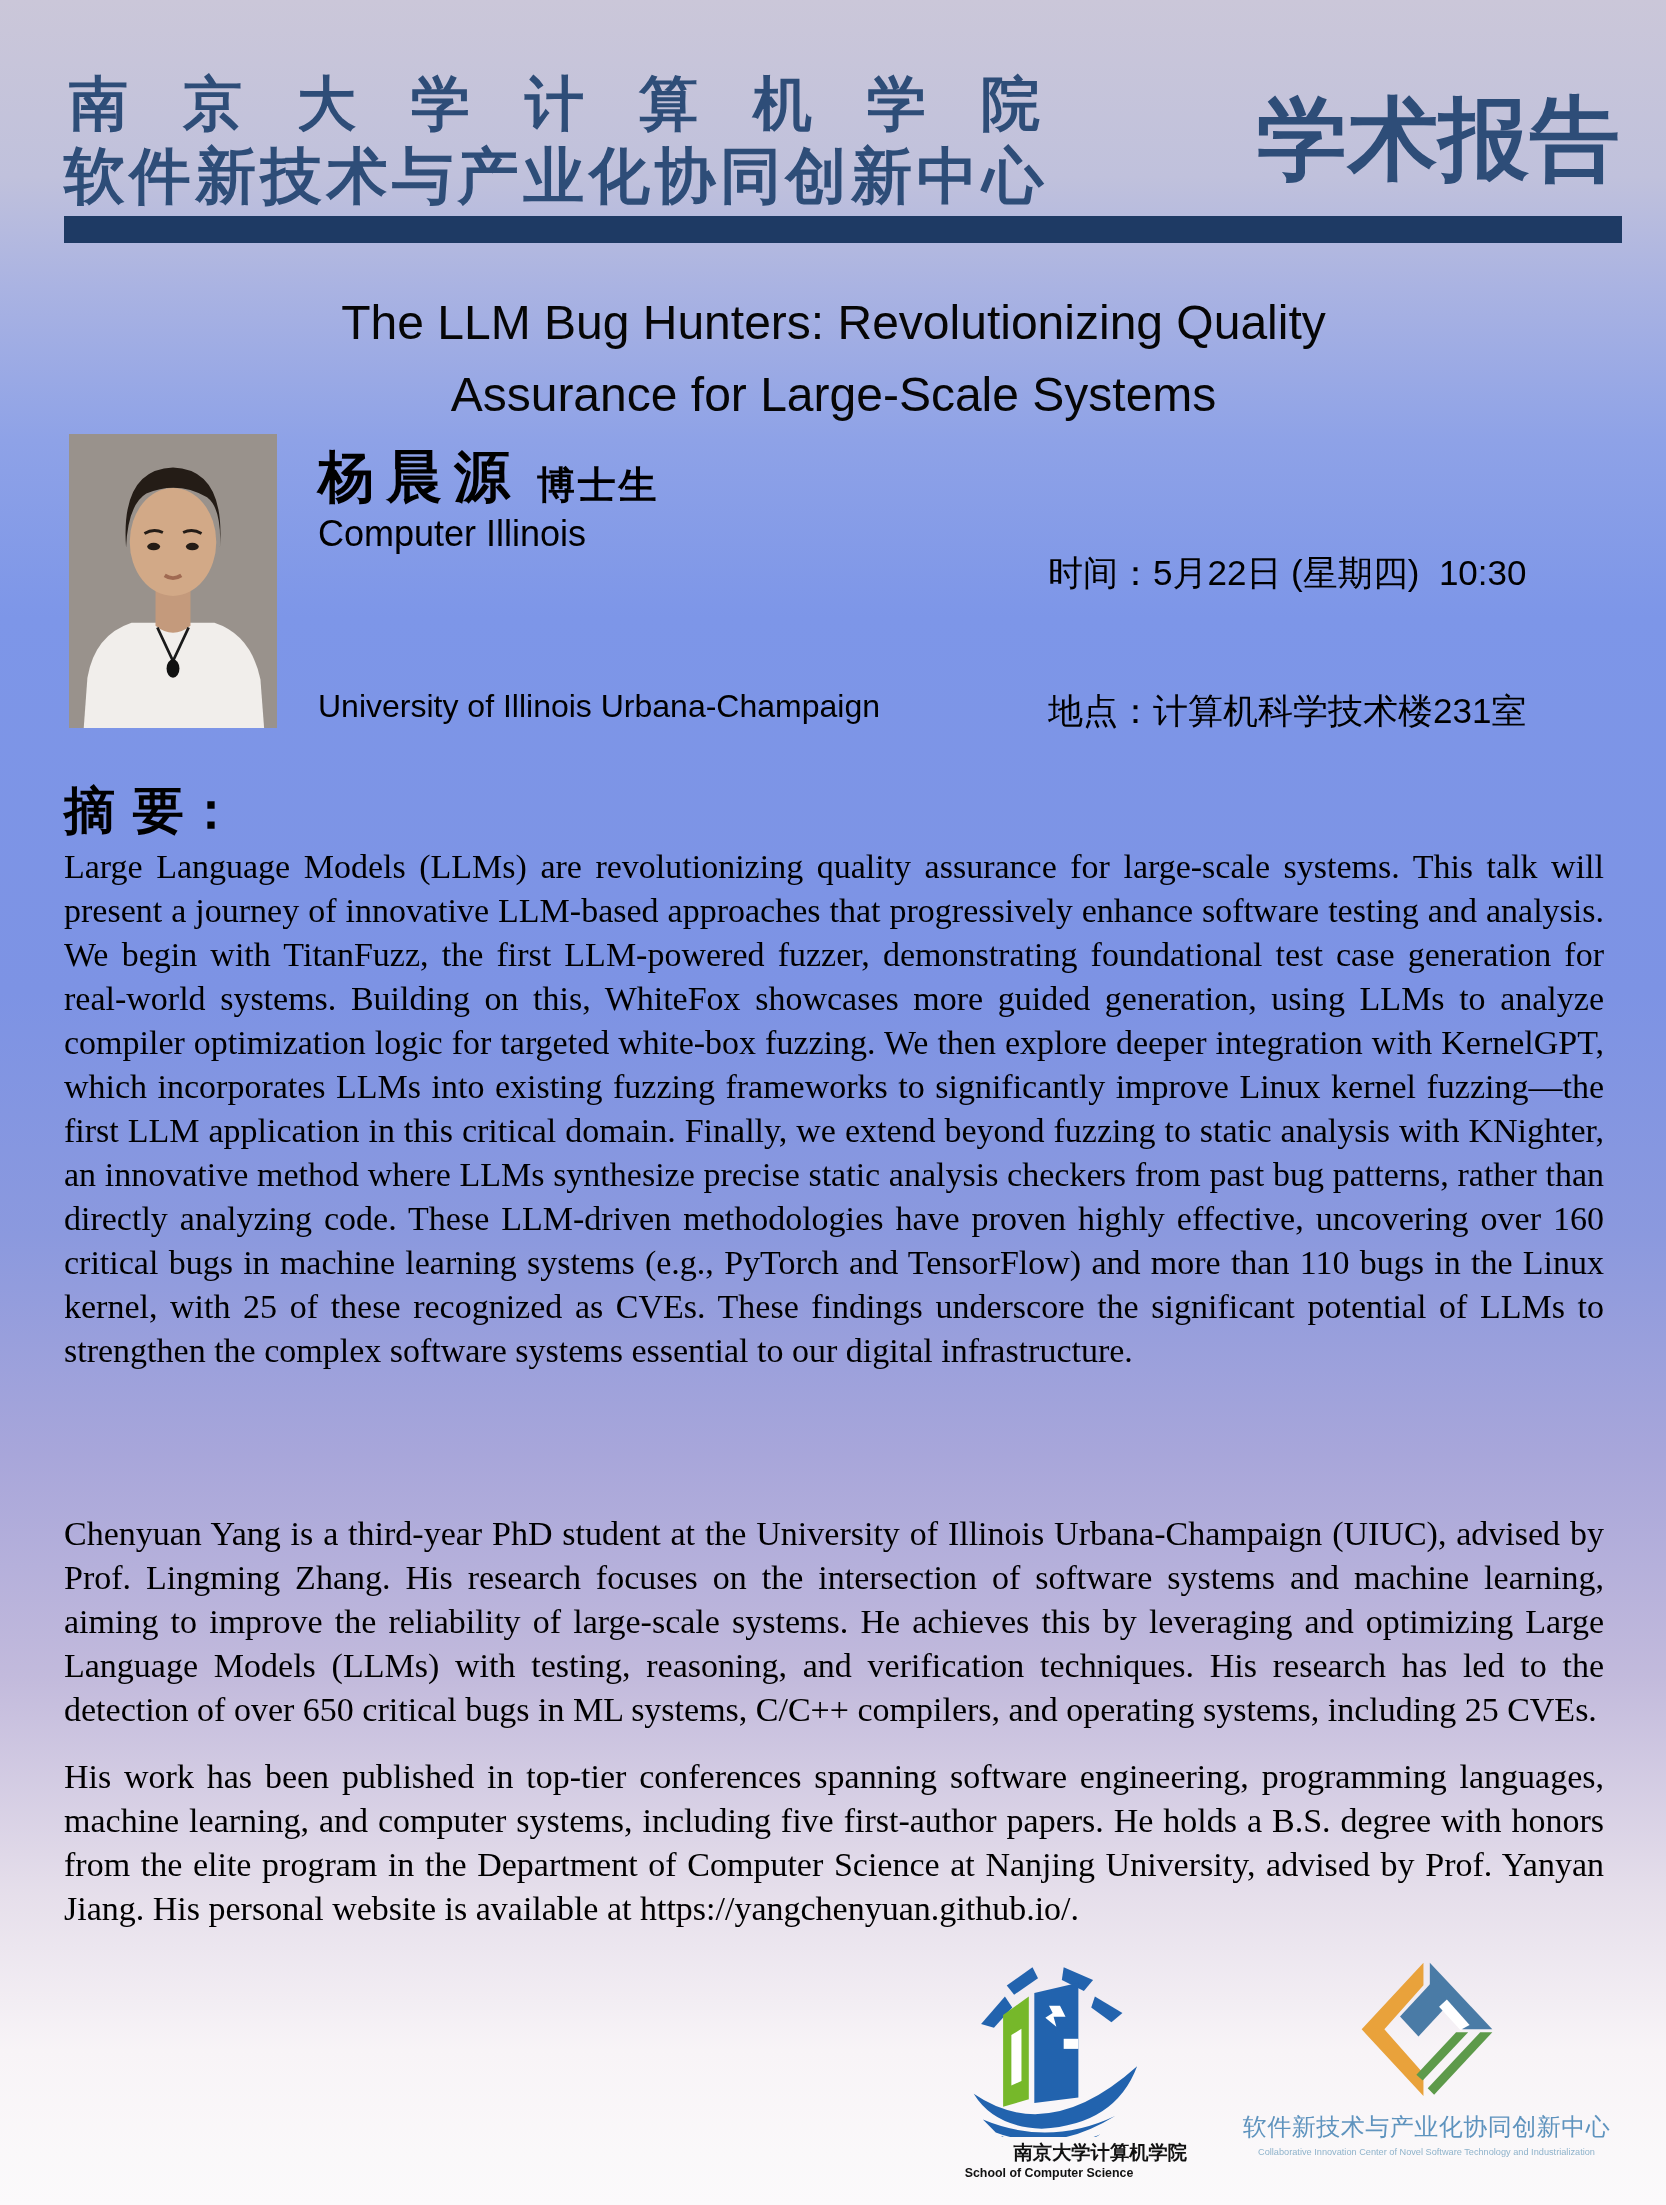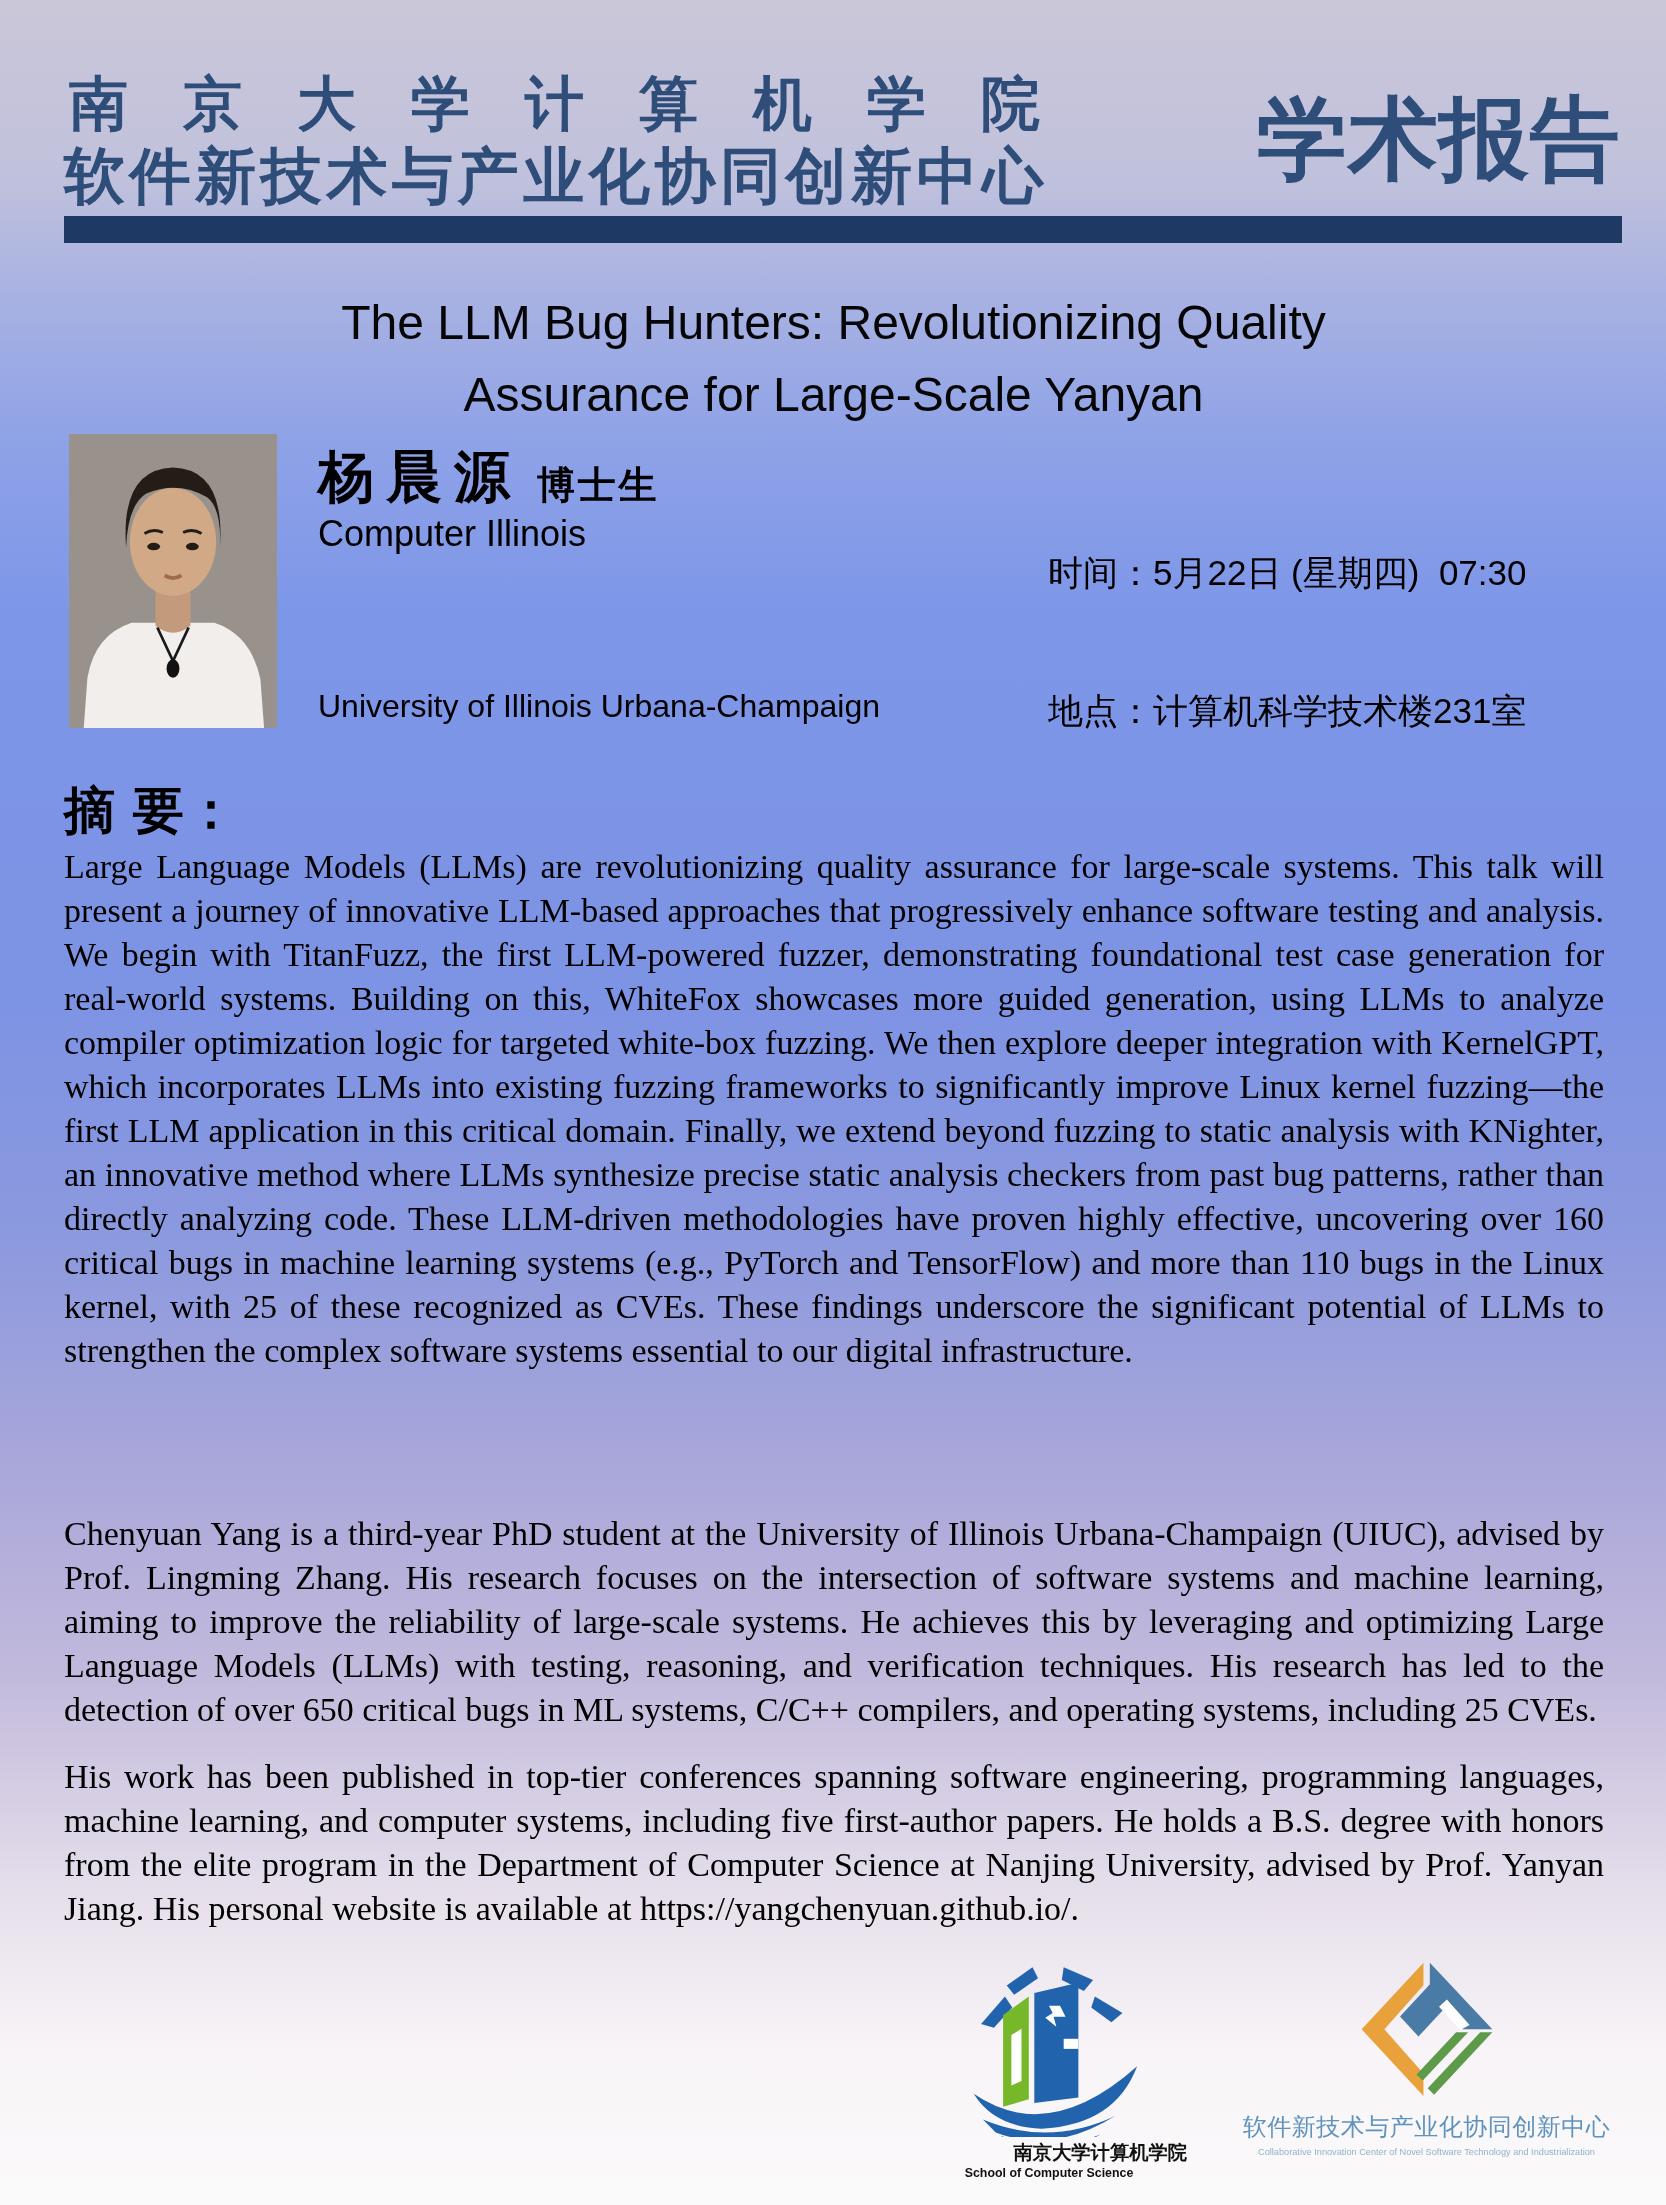--- a/index.html
+++ b/index.html
@@ -45,21 +45,21 @@
 
 <div class="poster">
 
   <div class="abs org1">南 京 大 学 计 算 机 学 院</div>
   <div class="abs org2">软件新技术与产业化协同创新中心</div>
   <div class="abs badge">学术报告</div>
   <div class="abs bar"></div>
 
   <div class="abs title">
     <div>The LLM Bug Hunters: Revolutionizing Quality</div>
-    <div>Assurance for Large-Scale Yanyan</div>
+    <div>Assurance for Large-Scale Systems</div>
   </div>
 
   <div class="abs photo">
     <svg viewBox="0 0 226 316" preserveAspectRatio="none">
       <rect width="226" height="316" fill="#99928C"></rect>
       <path d="M16,316 L20,262 Q28,216 68,203 L158,203 Q198,216 208,264 L212,316 Z" fill="#F1EEEB"></path>
       <path d="M94,166 L132,166 L132,206 Q113,221 94,206 Z" fill="#C49A7C"></path>
       <ellipse cx="113" cy="116" rx="47" ry="58" fill="#D2A987"></ellipse>
       <path d="M62,122 Q56,38 113,36 Q170,38 164,122 Q166,80 150,68 Q118,50 84,64 Q64,76 62,122 Z" fill="#241C16"></path>
       <ellipse cx="92" cy="121" rx="7" ry="4" fill="#241C16"></ellipse>
@@ -67,21 +67,21 @@
       <path d="M82,107 Q92,101 102,106" stroke="#241C16" stroke-width="3" fill="none"></path>
       <path d="M124,106 Q134,101 144,107" stroke="#241C16" stroke-width="3" fill="none"></path>
       <path d="M104,152 Q113,158 122,152" stroke="#A06A52" stroke-width="4" fill="none"></path>
       <path d="M96,208 L113,244 L130,208" stroke="#1A1A1A" stroke-width="3" fill="none"></path>
       <ellipse cx="113" cy="252" rx="7" ry="10" fill="#111111"></ellipse>
     </svg>
   </div>
   <div class="abs name">杨晨源</div>
   <div class="abs degree">博士生</div>
   <div class="abs dept">Computer Illinois</div>
-  <div class="abs time">时间：5月22日 (星期四)  07:30</div>
+  <div class="abs time">时间：5月22日 (星期四)  10:30</div>
   <div class="abs affil">University of Illinois Urbana-Champaign</div>
   <div class="abs loc">地点：计算机科学技术楼231室</div>
 
   <div class="abs sec-h abstract-h">摘 要：</div>
   <div class="abs abstract-b">Large Language Models (LLMs) are revolutionizing quality assurance for large-scale systems. This talk will present a journey of innovative LLM-based approaches that progressively enhance software testing and analysis. We begin with TitanFuzz, the first LLM-powered fuzzer, demonstrating foundational test case generation for real-world systems. Building on this, WhiteFox showcases more guided generation, using LLMs to analyze compiler optimization logic for targeted white-box fuzzing. We then explore deeper integration with KernelGPT, which incorporates LLMs into existing fuzzing frameworks to significantly improve Linux kernel fuzzing—the first LLM application in this critical domain. Finally, we extend beyond fuzzing to static analysis with KNighter, an innovative method where LLMs synthesize precise static analysis checkers from past bug patterns, rather than directly analyzing code. These LLM-driven methodologies have proven highly effective, uncovering over 160 critical bugs in machine learning systems (e.g., PyTorch and TensorFlow) and more than 110 bugs in the Linux kernel, with 25 of these recognized as CVEs. These findings underscore the significant potential of LLMs to strengthen the complex software systems essential to our digital infrastructure.</div>
 
   <div class="abs bio-b">
     <p>Chenyuan Yang is a third-year PhD student at the University of Illinois Urbana-Champaign (UIUC), advised by Prof. Lingming Zhang. His research focuses on the intersection of software systems and machine learning, aiming to improve the reliability of large-scale systems. He achieves this by leveraging and optimizing Large Language Models (LLMs) with testing, reasoning, and verification techniques. His research has led to the detection of over 650 critical bugs in ML systems, C/C++ compilers, and operating systems, including 25 CVEs.</p>
     <p>His work has been published in top-tier conferences spanning software engineering, programming languages, machine learning, and computer systems, including five first-author papers. He holds a B.S. degree with honors from the elite program in the Department of Computer Science at Nanjing University, advised by Prof. Yanyan Jiang. His personal website is available at https://yangchenyuan.github.io/.</p>
   </div>

